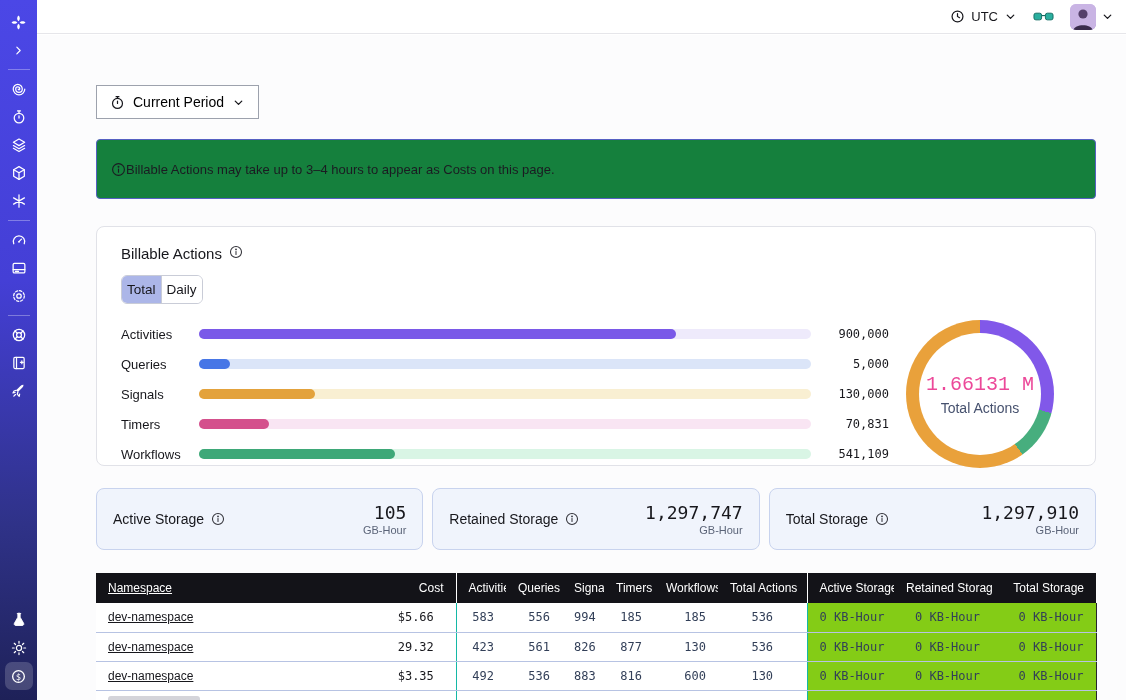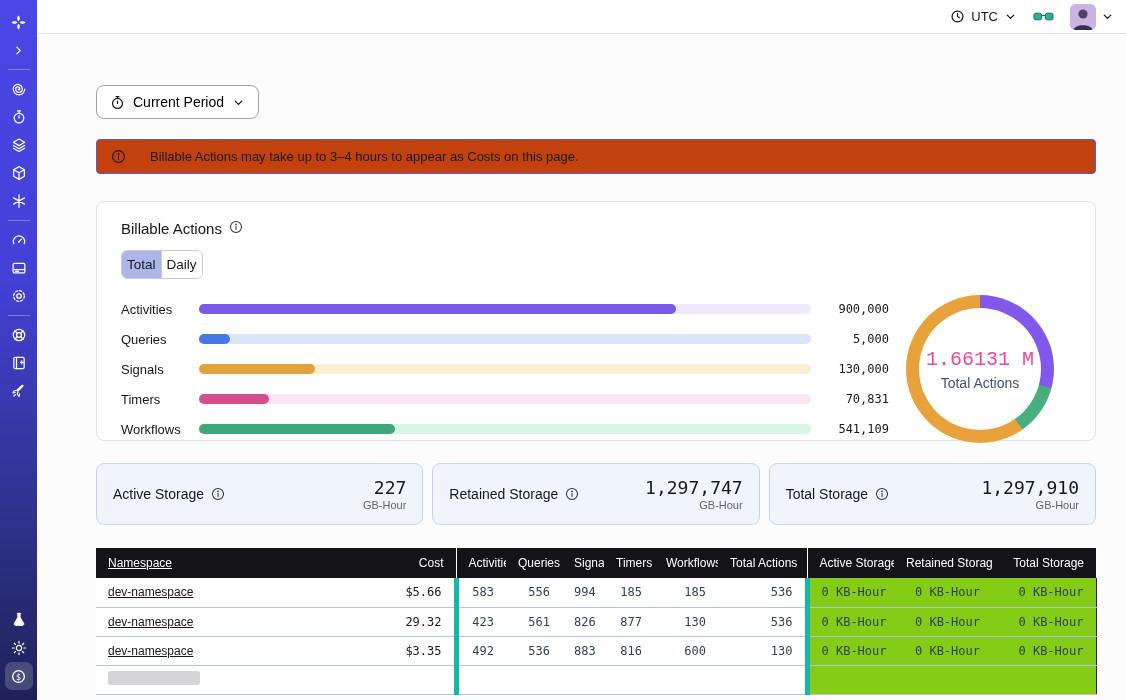--- a/index.html
+++ b/index.html
@@ -26,24 +26,24 @@
   .avatar { width:26px; height:26px; border-radius:6px; overflow:hidden;
     background:linear-gradient(160deg,#D9C8F0 0%,#B9A4DE 60%,#8F7BBE 100%); display:block; }
 
   
   .main { position:absolute; left:37px; top:35px; right:0; bottom:-40px; background:#FCFCFD;
     padding:50px 30px 0 59px; }
   .head-row { display:flex; justify-content:space-between; align-items:flex-start; }
   h1 { font-size:26px; font-weight:500; letter-spacing:-.2px; }
   .subtitle { font-size:11px; color:#4B4B52; margin-top:7px; }
   .period-btn { display:flex; align-items:center; gap:8px; height:33px; padding:16px 13px;
-    background:#fff; border:1px solid #9DA2AD; border-radius:8px; font-size:14px; cursor:pointer; }
-
-  .banner { margin-top:20px; background:#c2410c; border:1px solid #5560C2; border-radius:4px;
-    height:35px; display:flex; align-items:center; gap:24px; padding:0 14px; font-size:13px; color:#1B1B22; }
+    background:#fff; border:1px solid #9DA2AD; border-radius:0; font-size:14px; cursor:pointer; }
+
+  .banner { margin-top:20px; background:#15803d; border:1px solid #5560C2; border-radius:4px;
+    height:60px; display:flex; align-items:center; gap:0; padding:0 14px; font-size:13px; color:#1B1B22; }
 
   .card { margin-top:27px; background:#fff; border:1px solid #E1E2E8; border-radius:8px;
     height:240px; padding:18px 24px; }
   .card-title { display:flex; align-items:flex-start; gap:7px; font-size:15px; font-weight:400; }
   .tabs { margin-top:13px; display:inline-flex; border:1px solid #C9CCD7; border-radius:6px; overflow:hidden; }
   .tab { padding:6px 5px; font-size:13.5px; background:#fff; cursor:pointer; }
   .tab + .tab { border-left:1px solid #C9CCD7; }
   .tab.active { background:#ACB6E8; }
 
   .chart-area { display:flex; align-items:center; margin-top:16px; }
@@ -72,21 +72,21 @@
   .usage-table { margin-top:23px; width:100%; border-collapse:collapse; table-layout:fixed; background:#fff; }
   .usage-table th { background:#131318; color:#fff; font-weight:400; font-size:12px; height:30px;
     padding:0 12px; text-align:right; white-space:nowrap; overflow:hidden; }
   .usage-table th.c0 { text-align:left;text-decoration:underline; }
   .usage-table th.c1, .usage-table th.c7 { border-right:1px solid #fff; }
   .usage-table td { height:29px; padding:0 12px; text-align:right; font-size:12px;
     font-family:"DejaVu Sans Mono", monospace; color:#323F58; border-bottom:1px solid #B7C3E3;
     white-space:nowrap; overflow:hidden; }
   .usage-table td.c0 { text-align:left; font-family:"Liberation Sans", sans-serif; color:#17171C; }
   .usage-table td.c1 { color:#17171C; }
-  .usage-table td.c1, .usage-table td.c7 { border-right:5px solid #14b8a6; }
+  .usage-table td.c1, .usage-table td.c7 { border-right:1px solid #14b8a6;text-align:center; }
   .usage-table td.storage-cell { background:#84cc16; }
   .usage-table td.c10 { border-right:1px solid #26262C; }
   .ns-link { color:#17171C; text-decoration:underline; cursor:pointer; }
   .partial-pill { display:inline-block; width:92px; height:14px; background:#D4D4DA; border-radius:3px; }
 
   .icon { display:inline-flex; align-items:center; justify-content:center; }
 </style>
 </head>
 <body>
 
@@ -368,21 +368,21 @@
             <span>Active Storage</span>
             <span class="icon">
               <svg viewBox="0 0 16 16" width="14" height="14" fill="none" stroke="#33333A" stroke-width="1.2" stroke-linecap="round">
                 <circle cx="8" cy="8" r="6.3"></circle>
                 <path d="M8 7.4v3.4"></path>
                 <circle cx="8" cy="5" r=".4" fill="#33333A"></circle>
               </svg>
             </span>
           </div>
           <div class="storage-val">
-            <div class="storage-num">227</div>
+            <div class="storage-num">105</div>
             <div class="storage-unit">GB-Hour</div>
           </div>
         </div>
         <div class="storage-card">
           <div class="storage-label">
             <span>Retained Storage</span>
             <span class="icon">
               <svg viewBox="0 0 16 16" width="14" height="14" fill="none" stroke="#33333A" stroke-width="1.2" stroke-linecap="round">
                 <circle cx="8" cy="8" r="6.3"></circle>
                 <path d="M8 7.4v3.4"></path>

